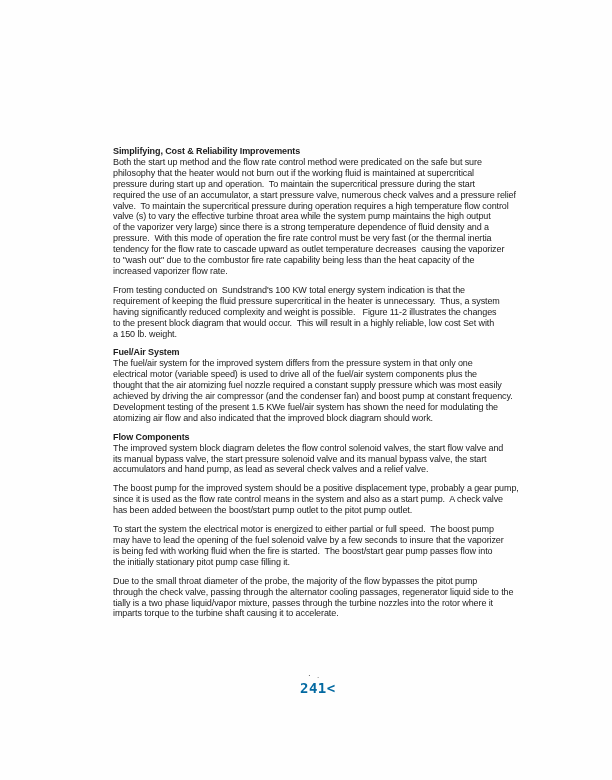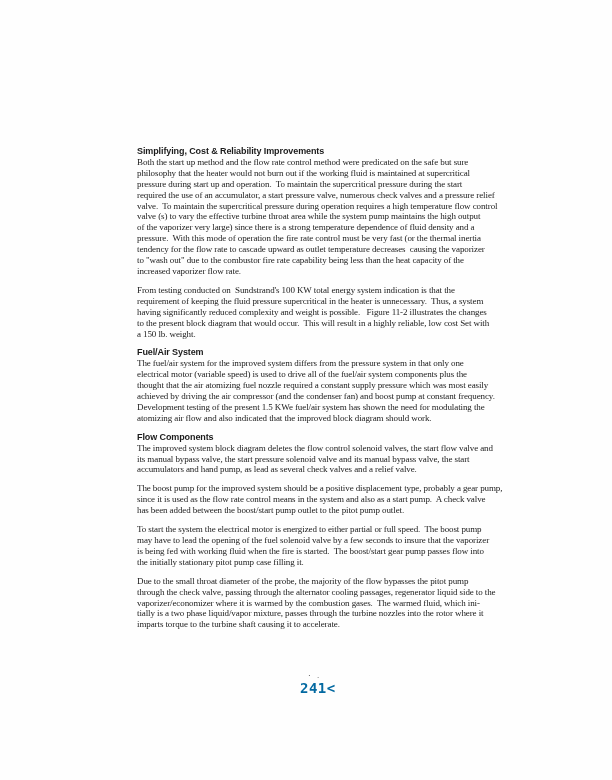--- a/index.html
+++ b/index.html
@@ -14,32 +14,30 @@
     background: #fefefe;
     overflow: hidden;
     font-family: "Liberation Sans", sans-serif;
     color: #1b1b1b;
   }
   .text-block {
     position: absolute;
     left: 113px;
     top: 146px;
     width: 440px;
-    margin-left: 24px;
   }
   .heading {
     font-size: 9px;
     line-height: 10.9px;
     font-weight: bold;
     letter-spacing: -0.1px;
     white-space: pre;
   }
   .para {
     margin: 0 0 8px 0;
-    font-family: Liberation Serif, serif;
   }
   .line {
     font-size: 9px;
     line-height: 10.9px;
     letter-spacing: -0.1px;
     white-space: pre;
   }
   .footer {
     position: absolute;
     left: 300px;
@@ -117,21 +115,20 @@
       <section>
         <div class="para">
           <div class="line">To start the system the electrical motor is energized to either partial or full speed.  The boost pump</div>
           <div class="line">may have to lead the opening of the fuel solenoid valve by a few seconds to insure that the vaporizer</div>
           <div class="line">is being fed with working fluid when the fire is started.  The boost/start gear pump passes flow into</div>
           <div class="line">the initially stationary pitot pump case filling it.</div>
         </div>
         <div class="para">
           <div class="line">Due to the small throat diameter of the probe, the majority of the flow bypasses the pitot pump</div>
           <div class="line">through the check valve, passing through the alternator cooling passages, regenerator liquid side to the</div>
-          <div class="line">vaporizer/economizer where it is warmed by the combustion gases.  The warmed fluid, which ini-</div>
           <div class="line">tially is a two phase liquid/vapor mixture, passes through the turbine nozzles into the rotor where it</div>
           <div class="line">imparts torque to the turbine shaft causing it to accelerate.</div>
         </div>
       </section>
     </main>
   <div class="footer">
     <div class="footer-mark">· .</div>
     <div class="page-number">241&lt;</div>
   </div>
 </div>

